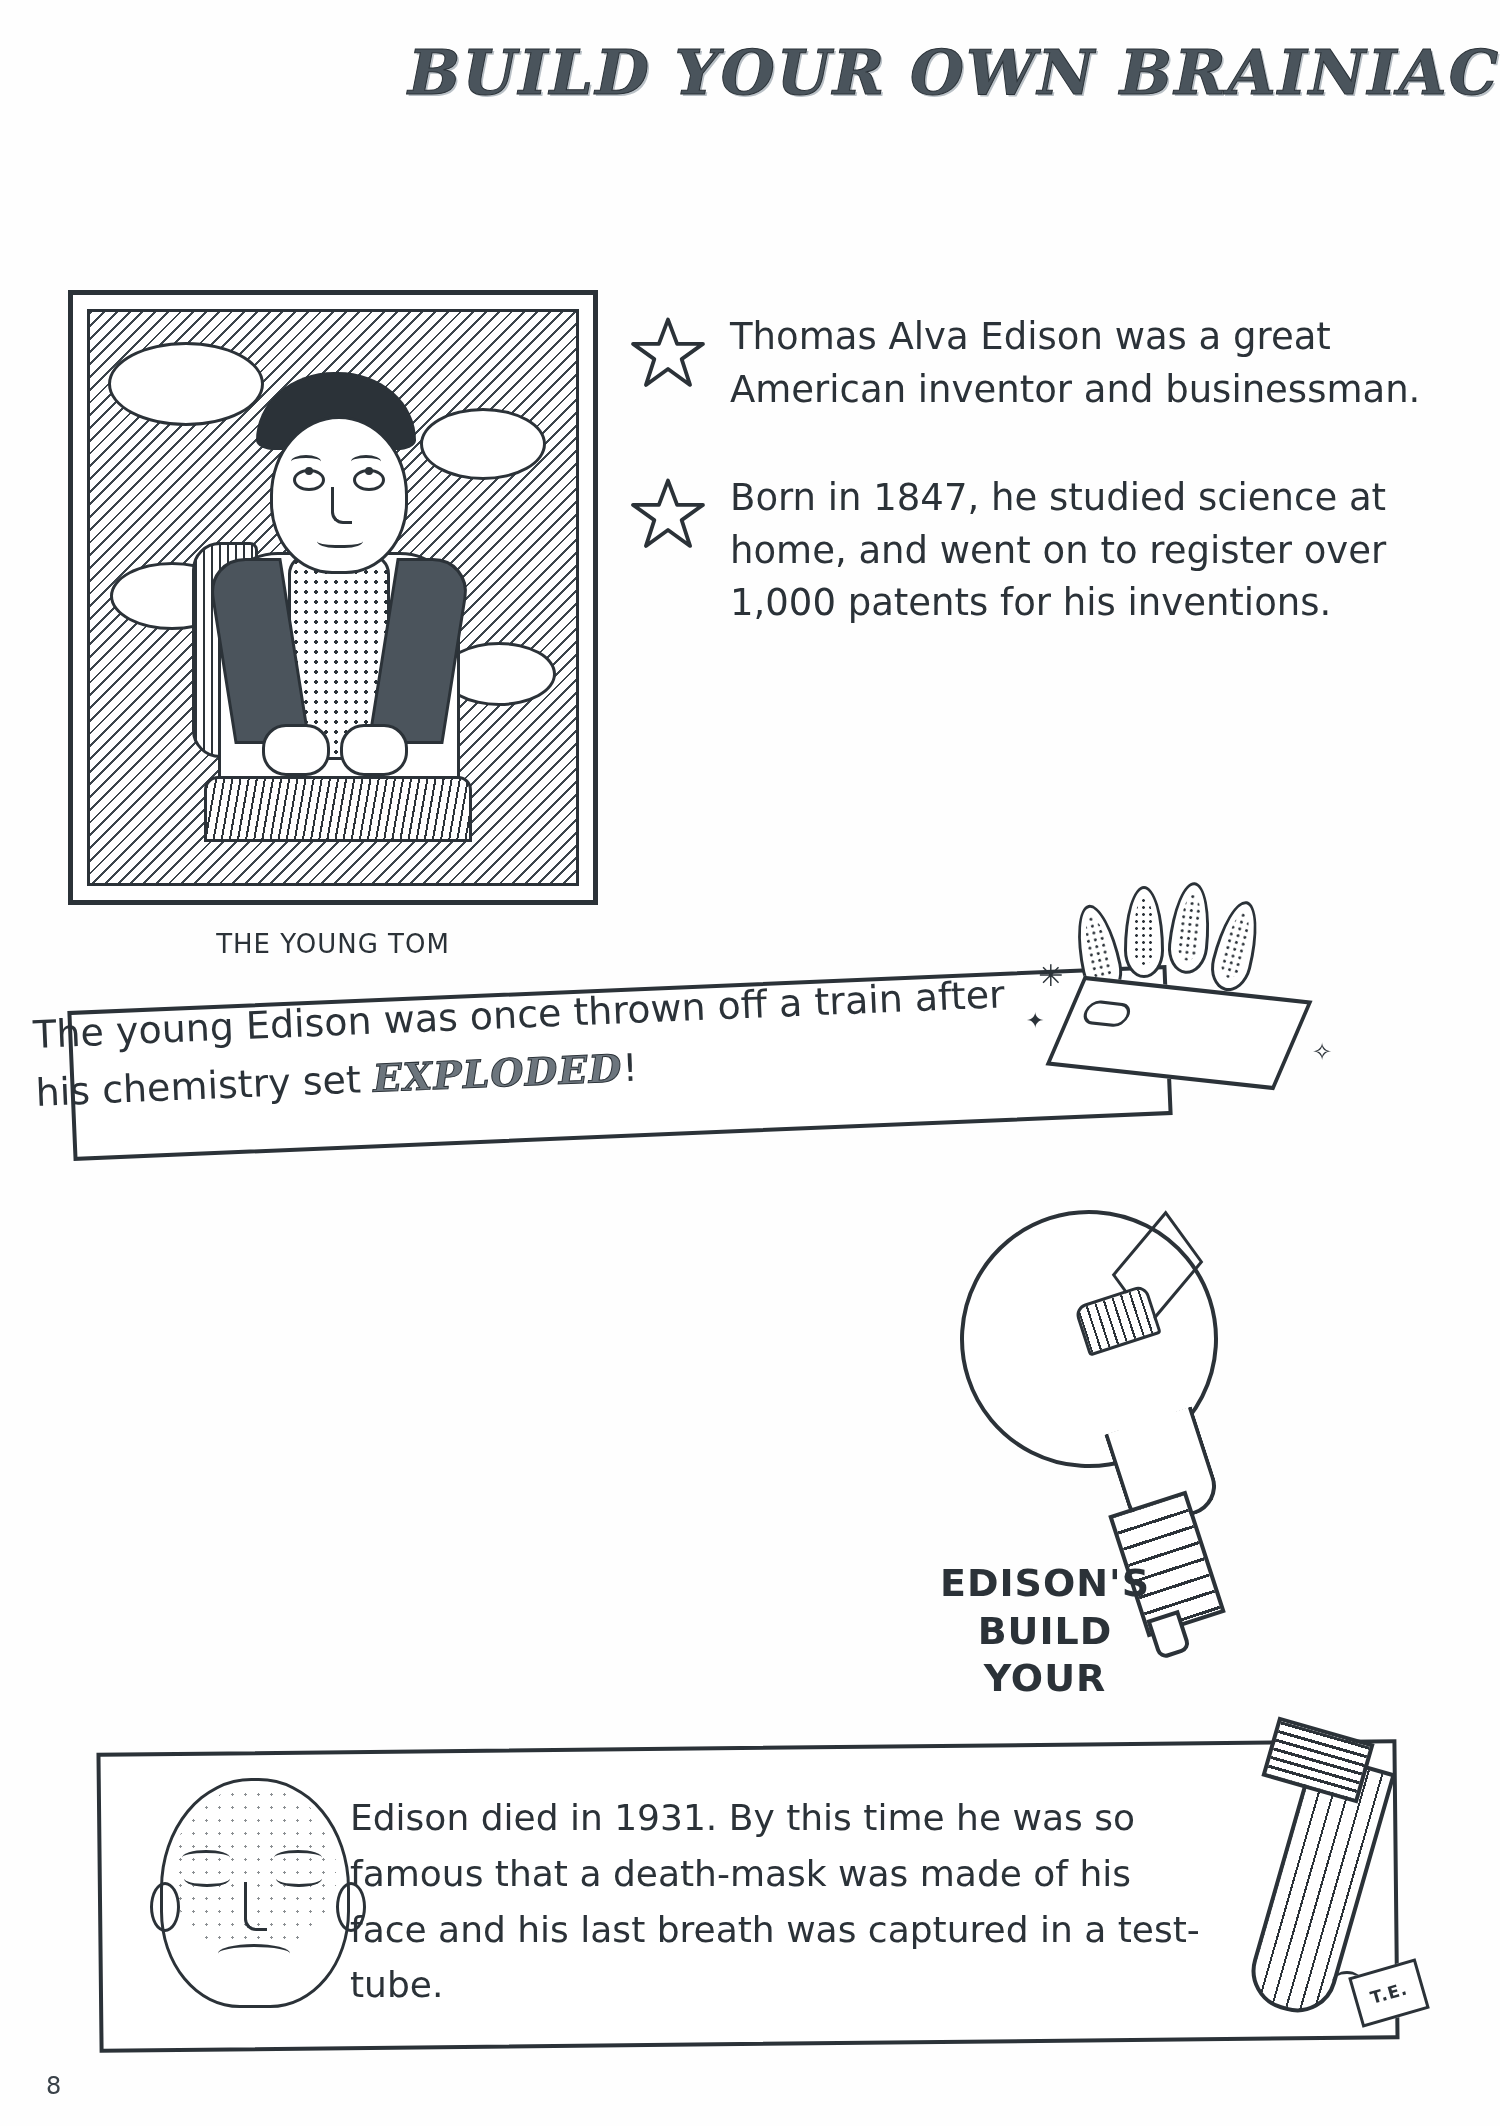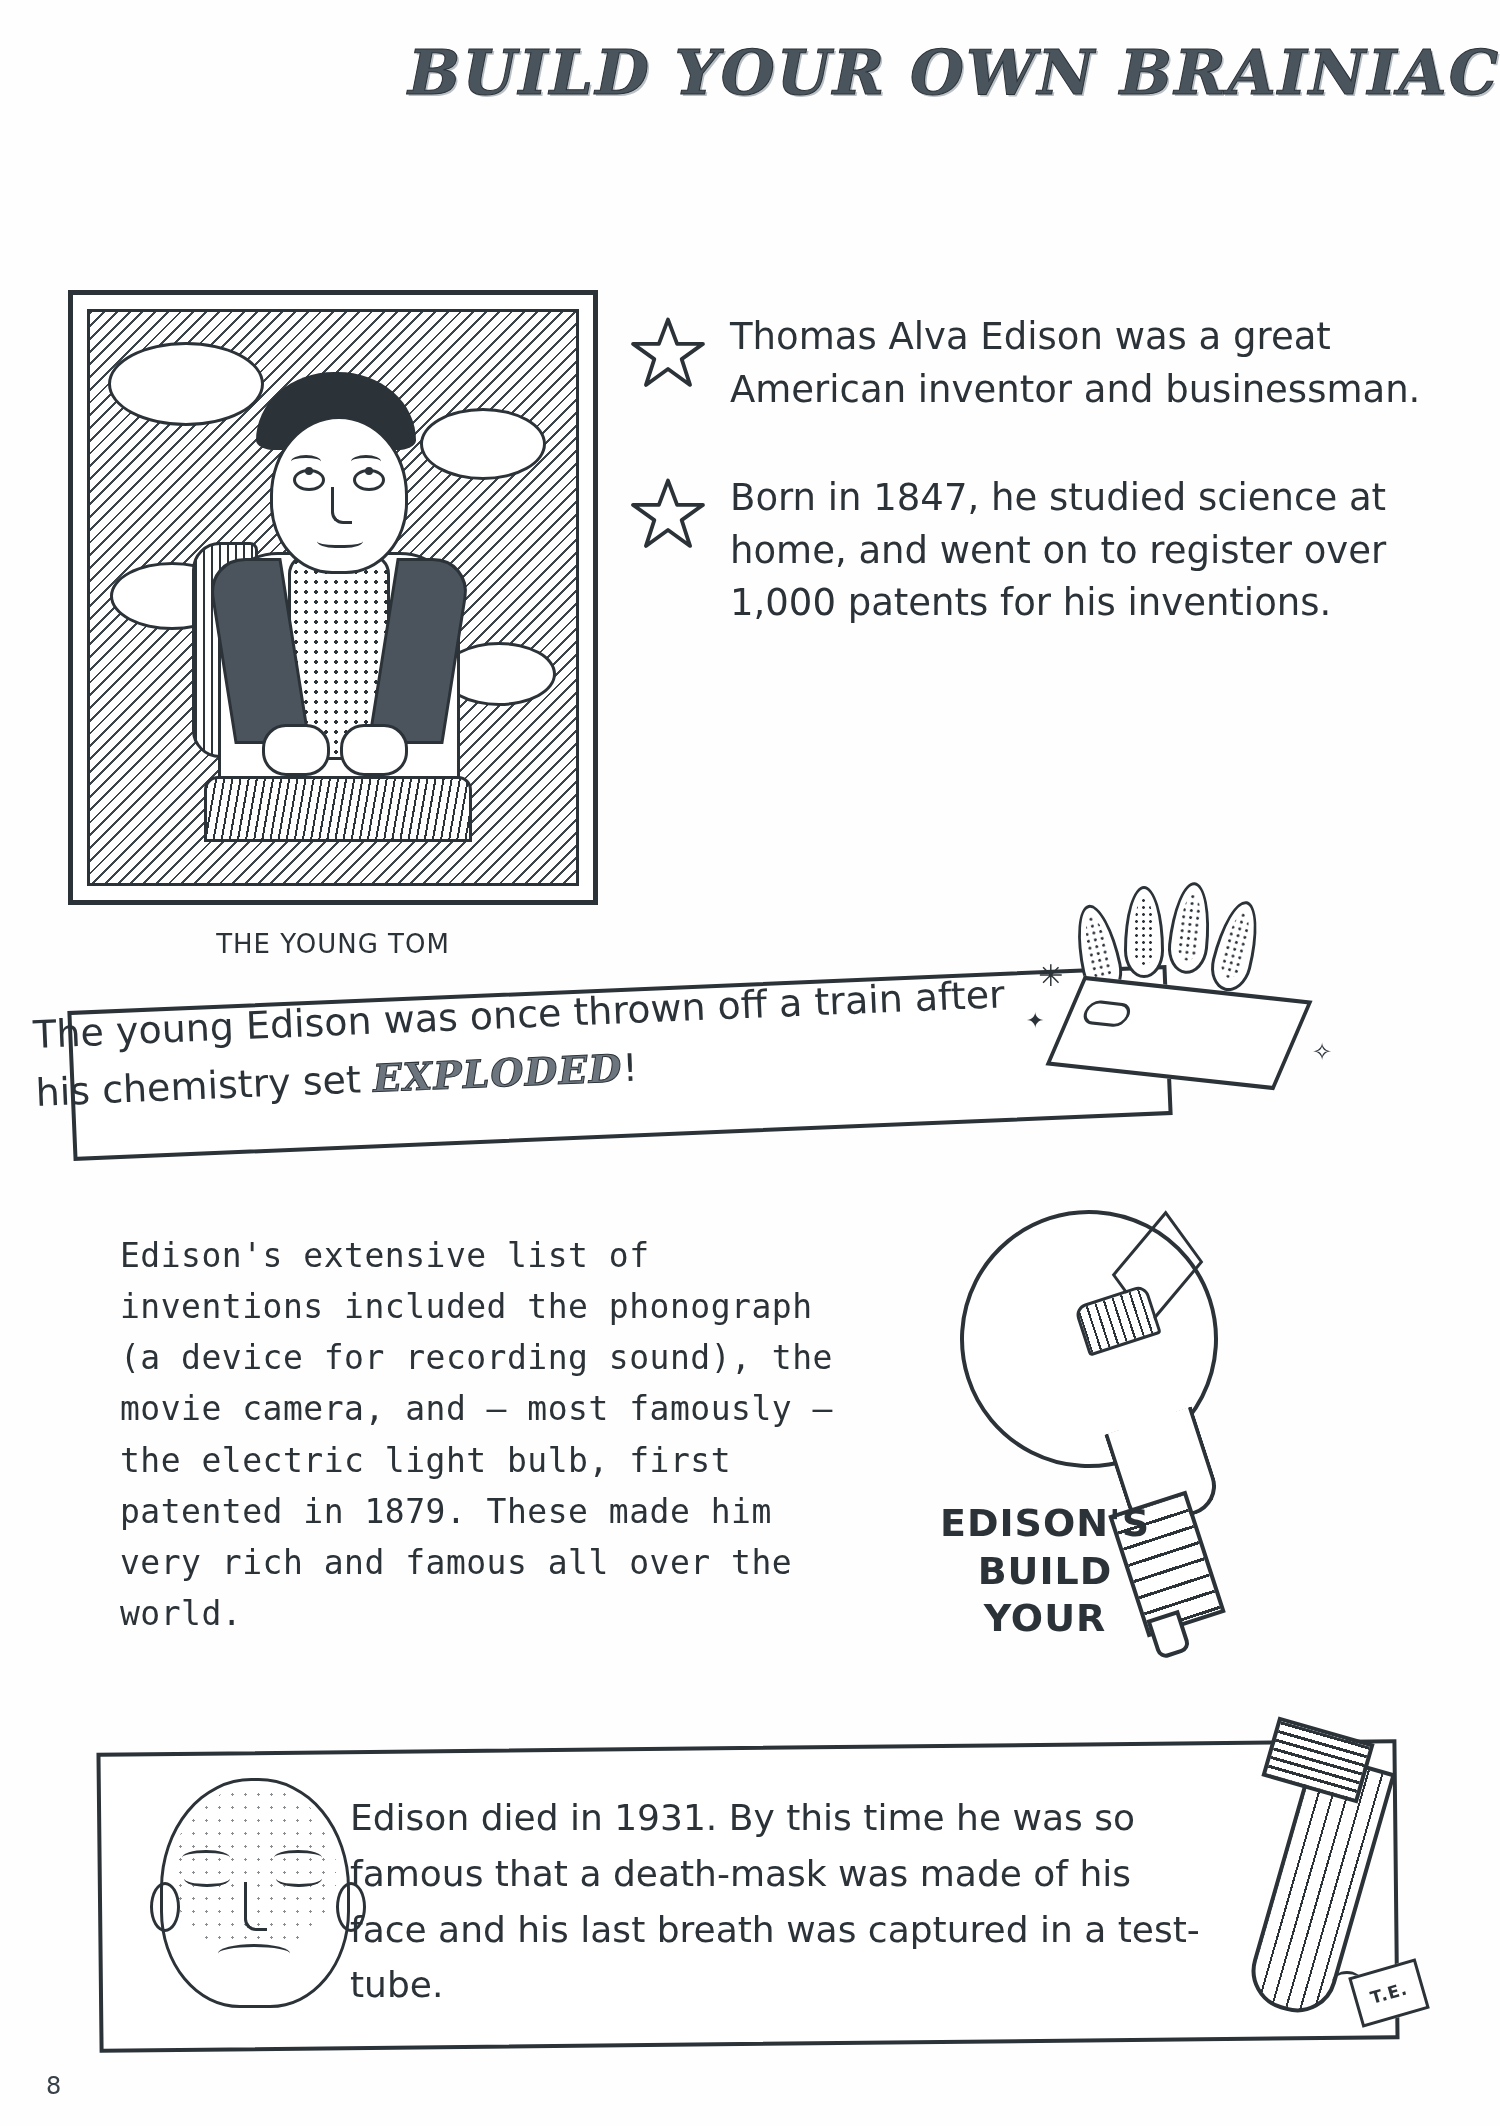--- a/index.html
+++ b/index.html
@@ -316,21 +316,21 @@
     background: repeating-linear-gradient(180deg,#fff 0 14px,#2b3238 14px 17px);
   }
   .bulb-tip {
     position:absolute; left:222px; top:414px; width:26px; height:34px;
     border:4px solid #2b3238; border-radius:0 0 10px 10px;
     transform: rotate(-18deg); background:#fff;
   }
   .bulb-label {
     position: absolute;
     left: 930px;
-    top: 1500px;
+    top: 1560px;
     width: 230px;
     text-align: center;
     font-family: "DejaVu Sans", sans-serif;
     font-weight: bold;
     font-size: 38px;
     line-height: 1.25;
     letter-spacing: 1px;
     color: #2b3238;
   }
 
@@ -503,21 +503,20 @@
     <div class="flame f4">
         <i></i>
       </div>
     <div class="flamebox"></div>
   </div>
 
   <div class="banner1-text">
     <span>The young Edison was once thrown off a train after his chemistry set </span><span class="exploded">EXPLODED</span><span>!</span>
   </div>
 
-  <div class="typed">Edison's extensive list of inventions included the phonograph (a device for recording sound), the movie camera, and — most famously — the electric light bulb, first patented in 1879. These made him very rich and famous all over the world.</div>
 
   <div class="bulb-wrap">
     <div class="bulb-glass">
       <div class="glint"></div>
       <div class="filament"></div>
     </div>
     <div class="bulb-neck"></div>
     <div class="bulb-base"></div>
     <div class="bulb-tip"></div>
   </div>

